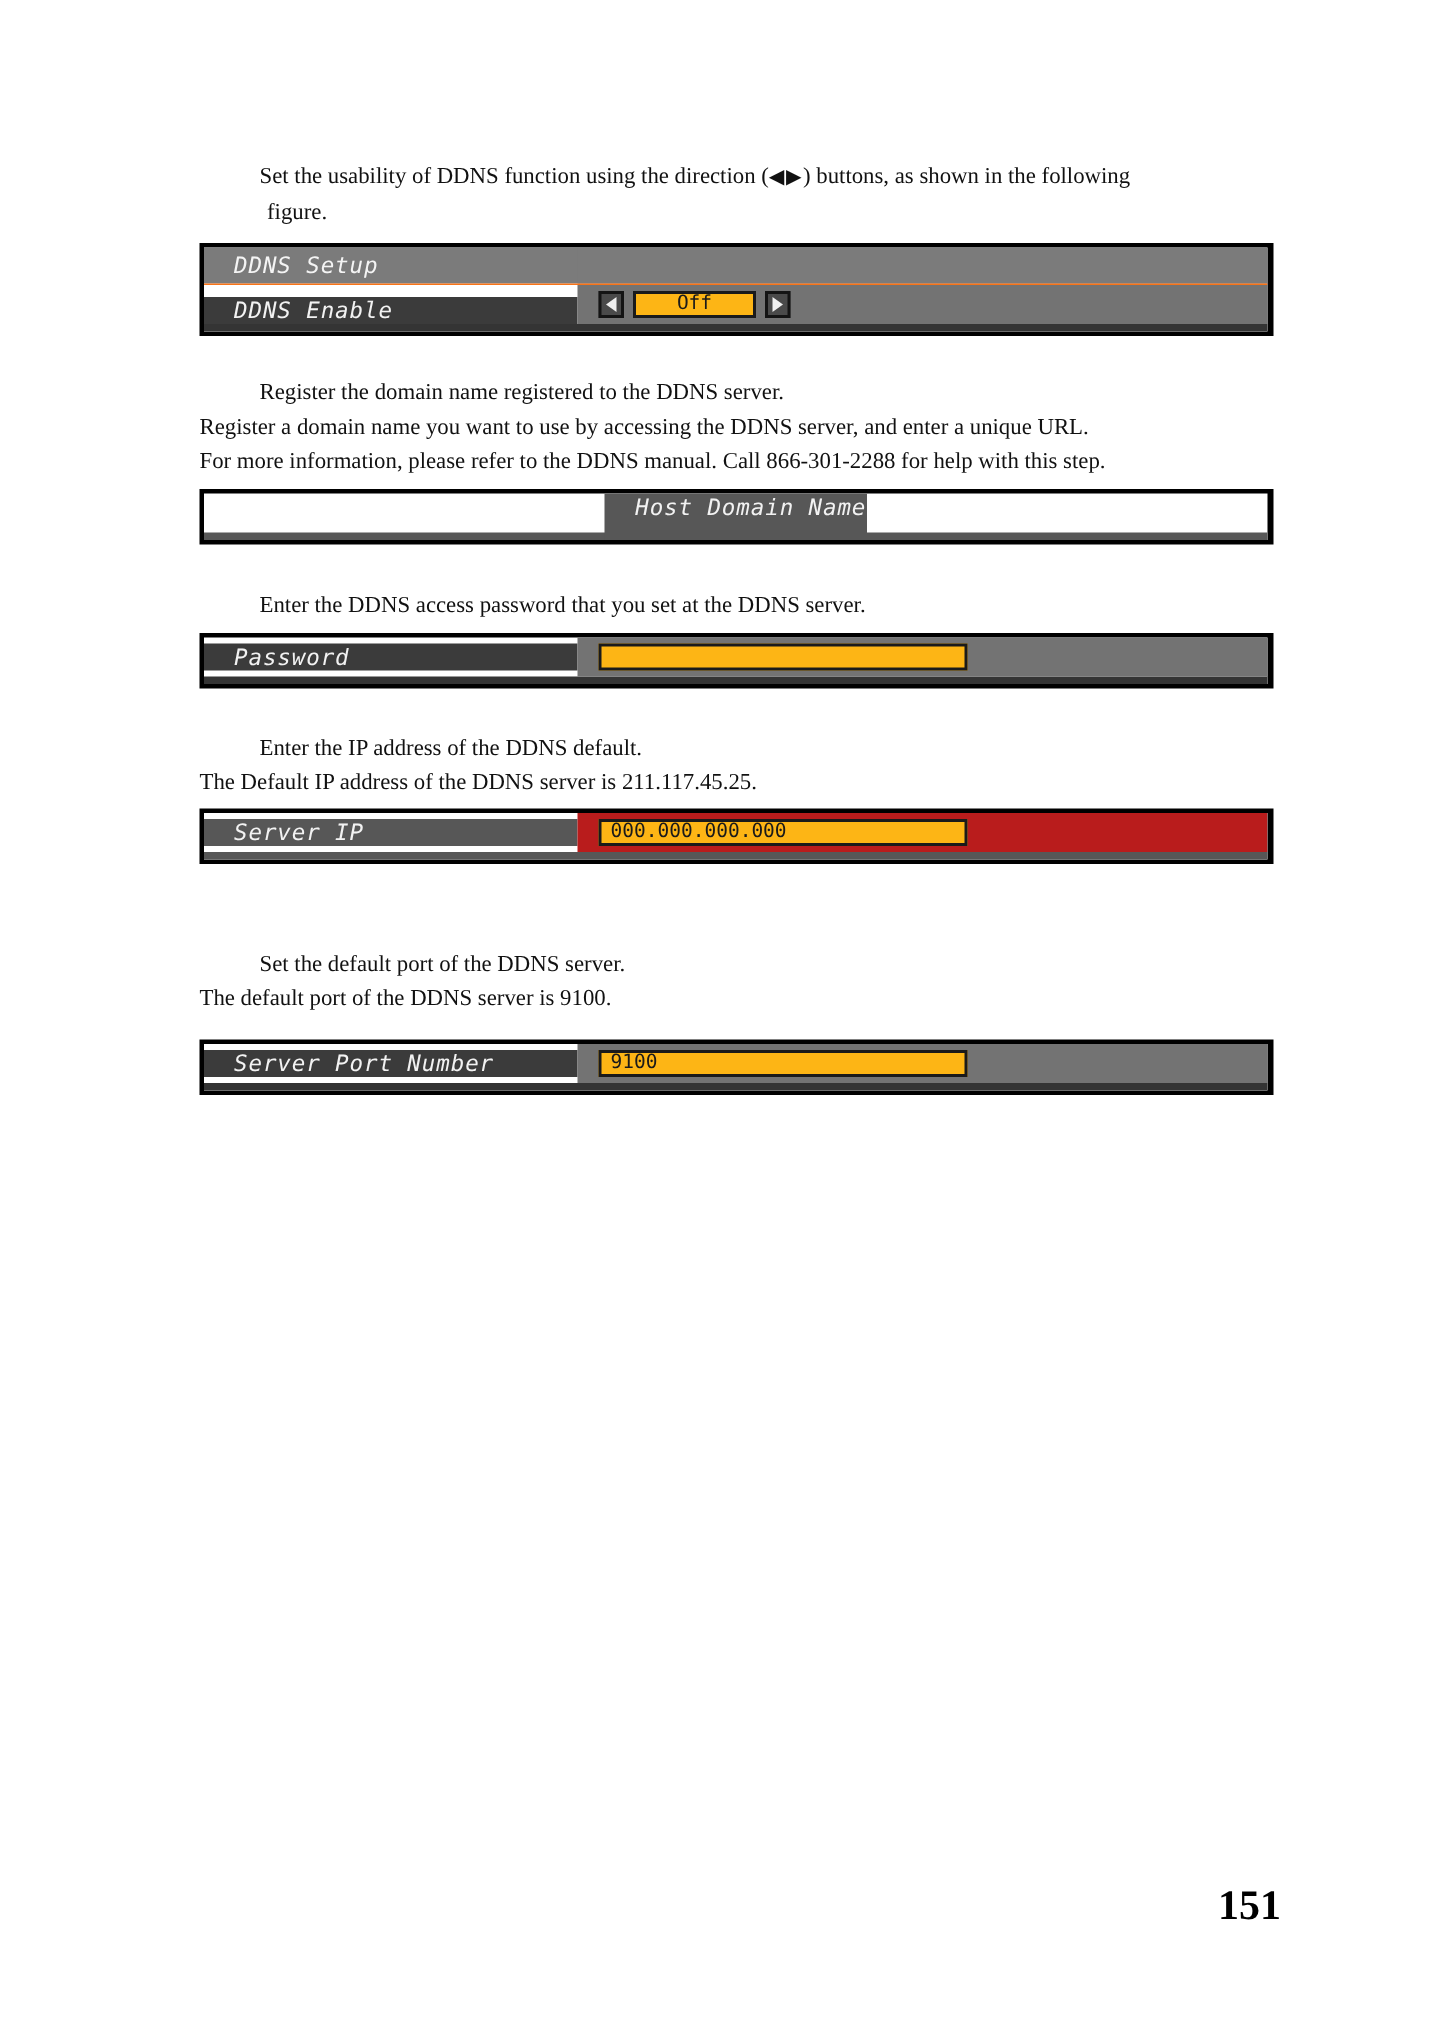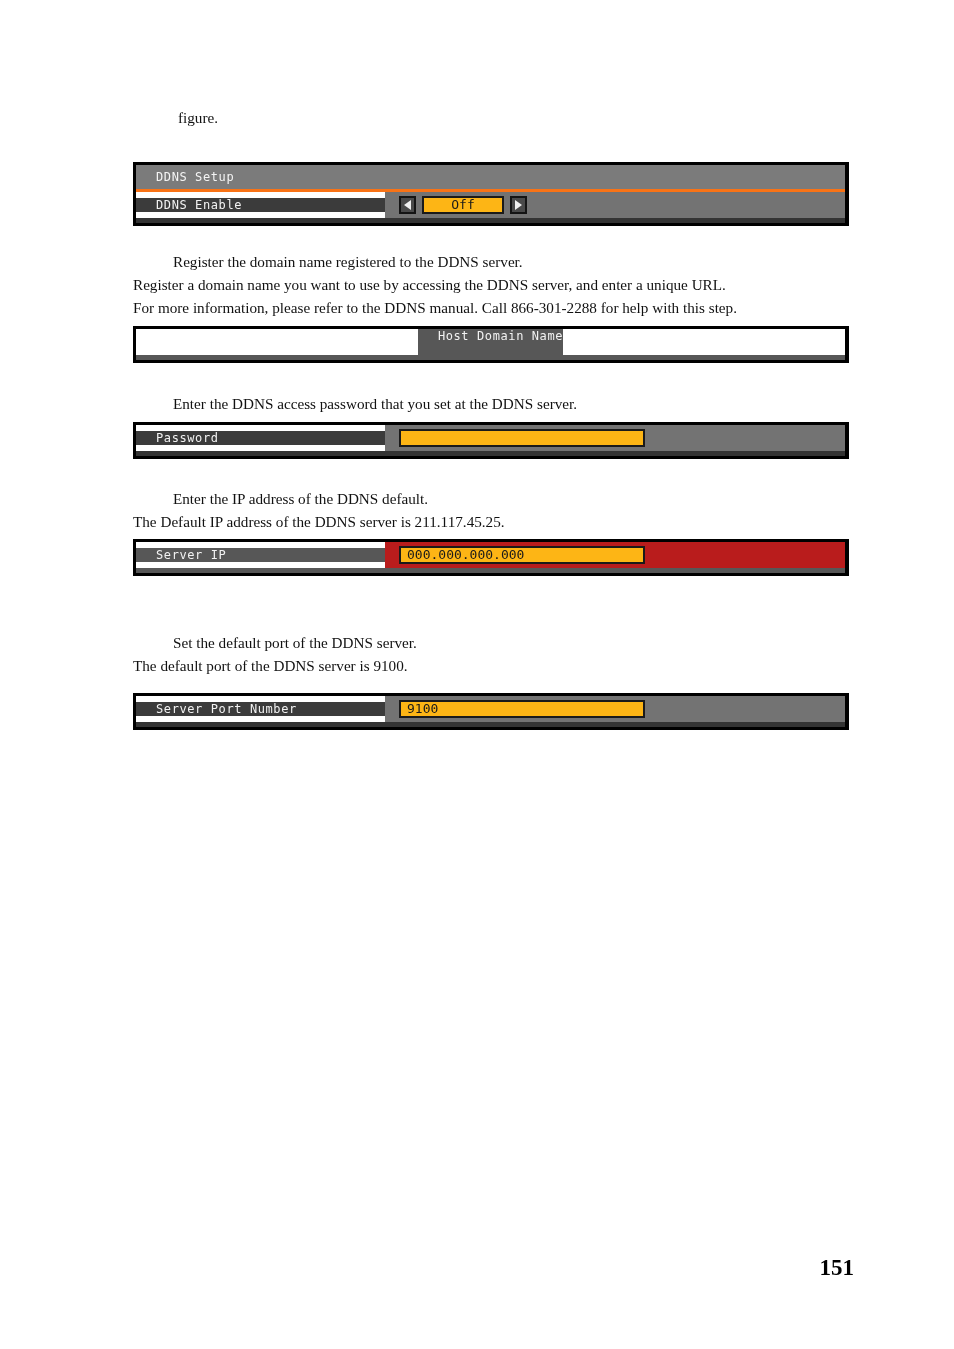--- a/index.html
+++ b/index.html
@@ -62,24 +62,25 @@
   .osd-row {
     display: flex;
     align-items: center;
     height: 24px;
     position: relative;
   }
   .osd-row .lbl {
     flex: 0 0 249px;
     box-sizing: border-box;
     padding-left: 20px;
-    font-size: 12px;
+    font-size: 15px;
     letter-spacing: 0.6px;
     color: #f2f2f2;
     white-space: nowrap;
+    font-style: italic;
   }
   .osd-row .fieldzone {
     flex: 1 1 auto;
     align-self: stretch;
     display: flex;
     align-items: center;
     padding-left: 14px;
   }
 
   
@@ -89,21 +90,21 @@
 
   
   .row-light .lbl { background: #575757; }
   .row-light .fieldzone { background: #b91c1c; }
 
   
   .row-dark .lbl { background: #3b3b3b; }
   .row-dark .fieldzone { background: #737373; }
 
   
-  .osd-row.sep-top { border-top: 3px solid #f97316; }
+  .osd-row.sep-top { border-top: 1px solid #f97316; align-items: flex-end; }
 
   
   .valbox {
     box-sizing: border-box;
     height: 18px;
     background: #fdb515;
     border: 2px solid #1a1a1a;
     color: #1a1a1a;
     font-family: "DejaVu Sans Mono", monospace;
     font-size: 13px;
@@ -138,33 +139,34 @@
   
   .osd-foot { height: 5px; }
   .foot-light { background: #575757; }
   .foot-dark  { background: #343434; }
 
   
   .page-number {
     position: absolute;
     right: 100px;
     top: 1255px;
-    font-size: 23px;
+    font-size: 28px;
     font-weight: bold;
     font-family: "Liberation Serif", "DejaVu Serif", serif;
     color: #000;
     margin-left: 44px;
   }
 </style>
 </head>
 <body>
 
 <div class="page">
 
   <div class="para" style="top:106px;">
+    <span class="ln indent"><span>Set the usability of DDNS function using the direction (</span><span class="arrows bld">◀▶</span><span>) buttons, as shown in the following</span></span>
     <span class="ln indent2">figure.</span>
   </div>
 
   <div class="osd" style="top:162px;">
     <div class="osd-row row-head">
       <div class="lbl">DDNS Setup</div>
       <div class="fieldzone"></div>
     </div>
     <div class="osd-row row-dark sep-top" style="height:26px;">
       <div class="lbl">DDNS Enable</div>

